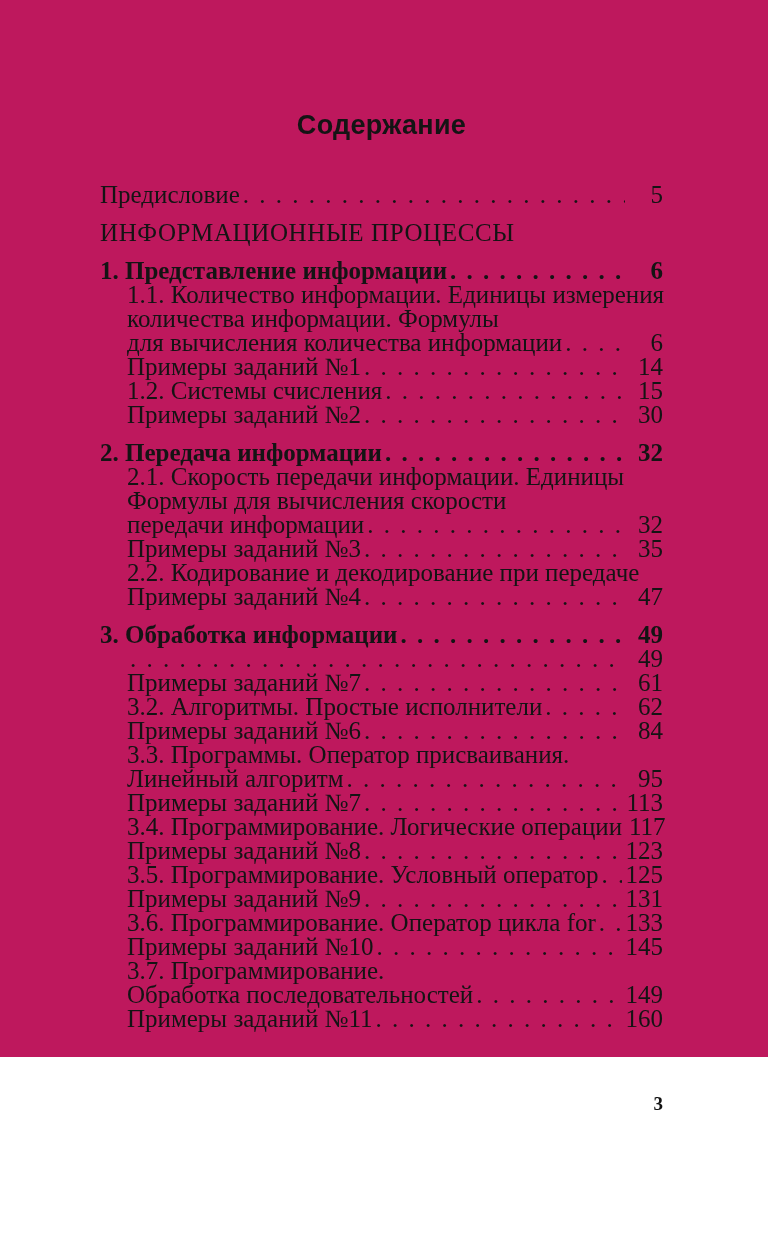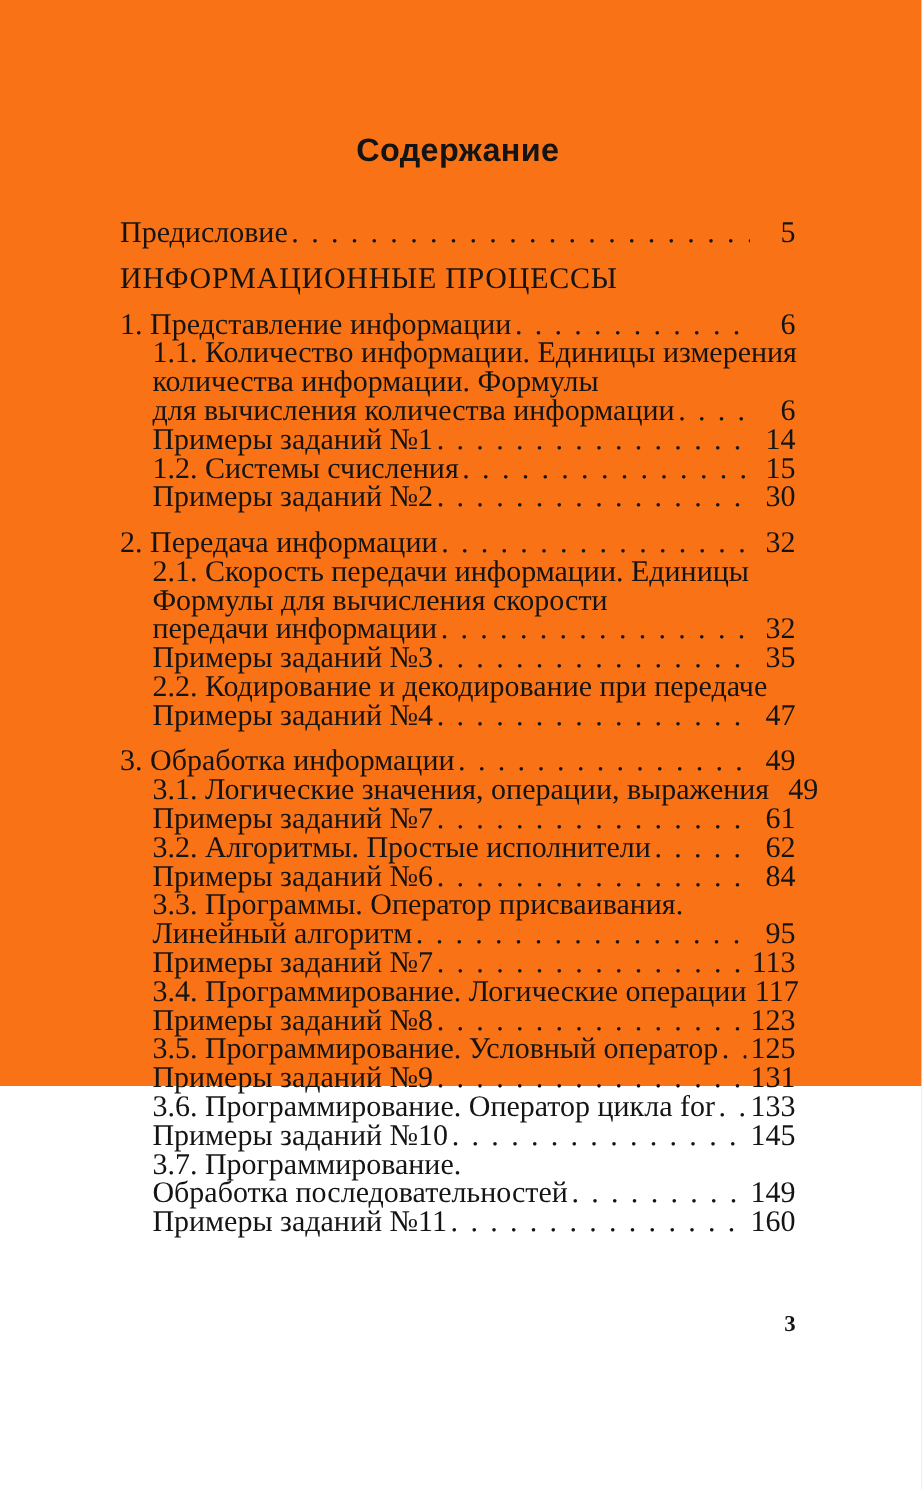--- a/index.html
+++ b/index.html
@@ -10,42 +10,42 @@
   body {
     width: 768px;
     height: 1241px;
     overflow: hidden;
     font-family: "Liberation Serif", "DejaVu Serif", serif;
     color: #141414;
   }
   .sheet {
     position: relative;
     width: 768px;
-    height: 905px;
+    height: 1057px;
     box-sizing: border-box;
     padding: 110px 105px 16px 100px;
-    background: #f97316;
+    background: #be185d;
   }
   .title {
     font-family: "Liberation Sans", "DejaVu Sans", sans-serif;
     font-size: 27px;
     font-weight: 700;
     text-align: center;
     margin: 0 0 42px 0;
     letter-spacing: 0.3px;
   }
   .toc {
     font-size: 25px;
     line-height: 24px;
     width: 563px;
   }
   .entry { margin: 0; }
   .entry.indent { padding-left: 27px; }
   .entry.chapter {
-    font-weight: 400;
+    font-weight: 700;
     margin-top: 14px;
   }
   .entry.section {
     margin-top: 14px;
     letter-spacing: 0.6px;
   }
   .entry.normal { font-weight: 400; }
   .entry.italic .label { }
   .tline { white-space: nowrap; }
   .tline.last {
@@ -170,21 +170,20 @@
       </div>
       <div class="entry chapter">
         <div class="tline last">
           <span class="label">3. Обработка информации</span>
           <span class="dots"></span>
           <span class="pagenum">49</span>
         </div>
       </div>
       <div class="entry normal indent">
         <div class="tline last">
-          <span class="label">3.1. Логические значения, операции, выражения</span>
           <span class="dots"></span>
           <span class="pagenum">49</span>
         </div>
       </div>
       <div class="entry italic indent">
         <div class="tline last">
           <span class="label">Примеры заданий №7</span>
           <span class="dots"></span>
           <span class="pagenum">61</span>
         </div>

